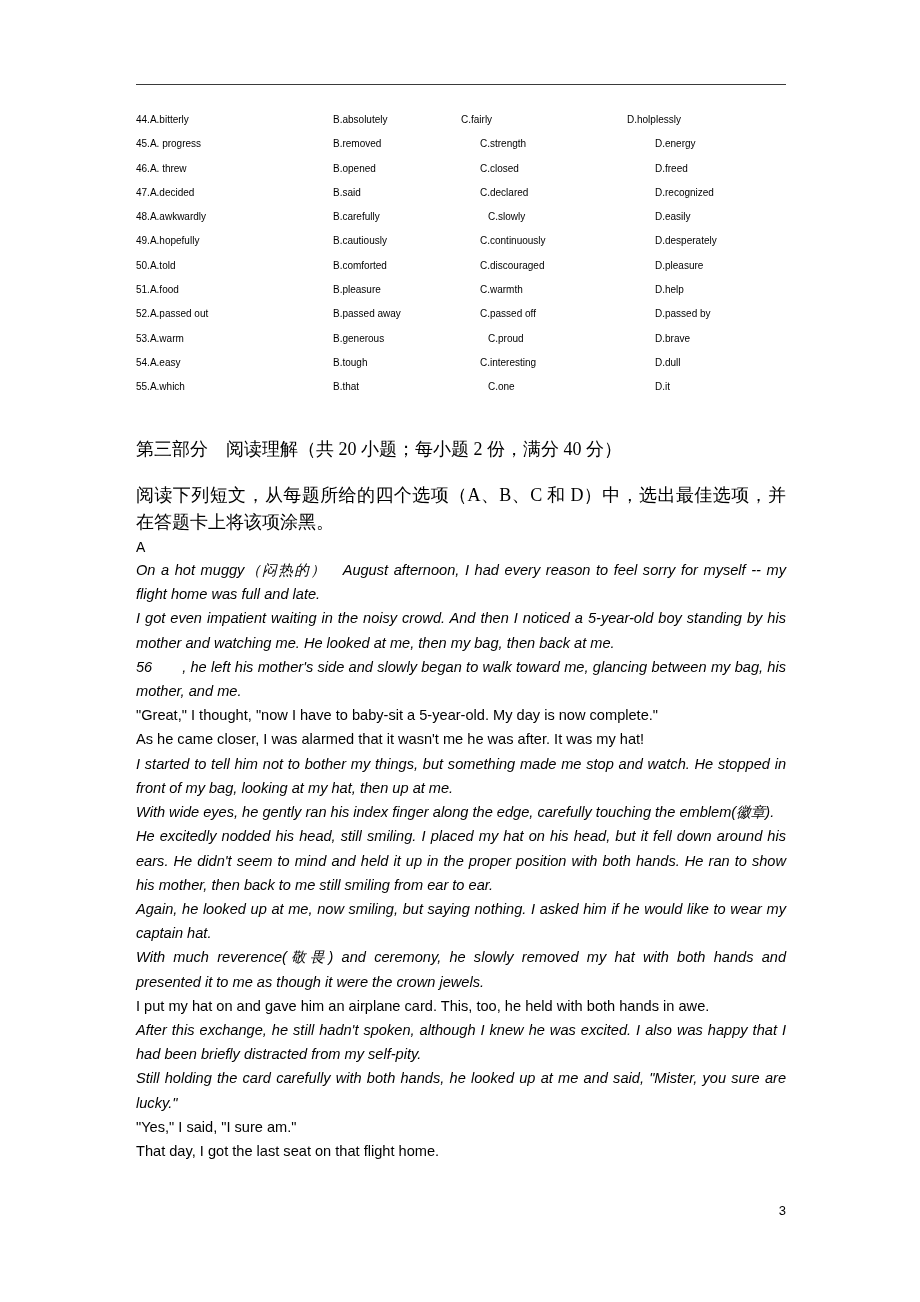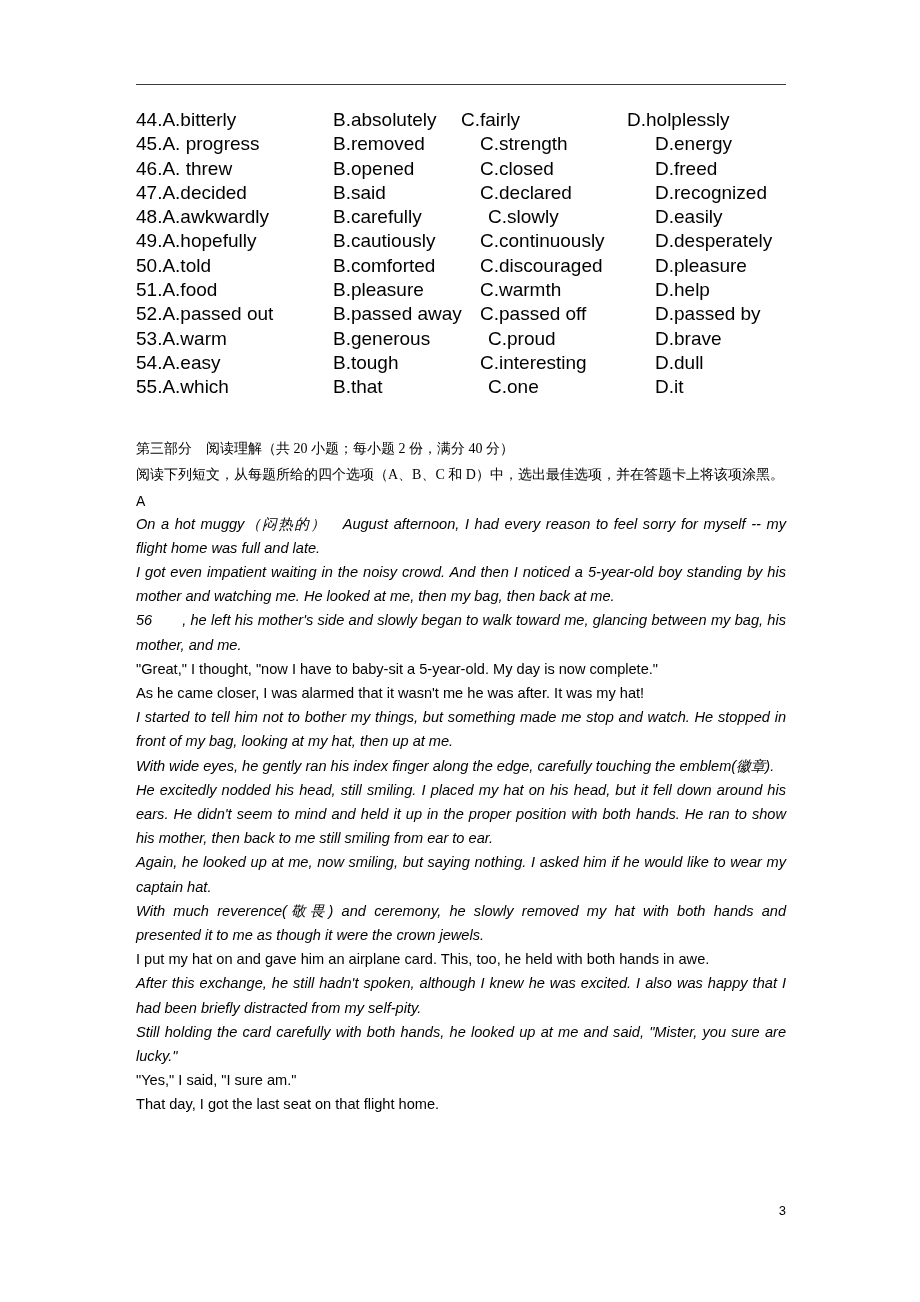--- a/index.html
+++ b/index.html
@@ -42,21 +42,21 @@
   }
 
   
   .options-block {
     margin: 0;
     padding: 0;
   }
   .opt-row {
     position: relative;
     height: 24.3px;
-    font-size: 19px;
+    font-size: 10px;
     line-height: 24.3px;
     white-space: nowrap;
   }
   .opt {
     position: absolute;
     top: 0;
   }
   .opt-a { left: 0px; }
   .opt-b { left: 197px; }
   .opt-c { left: 344px; }
@@ -64,31 +64,32 @@
   
   .opt-row.row-alt .opt-c { left: 325px; }
   .opt-row.row-alt .opt-d { left: 491px; }
   
   .opt-row.nudge-c .opt-c { left: 352px; }
 
   
   .cn-block {
     margin-top: 36px;
     font-family: "Liberation Serif", "DejaVu Serif", serif;
-    font-size: 14px;
+    font-size: 18px;
     line-height: 26.5px;
     color: #000;
   }
   .cn-line {
     white-space: nowrap;
   }
   .cn-line.cn-justify {
     white-space: normal;
     text-align: justify;
     text-justify: inter-ideograph;
+    margin-top: 20px;
   }
 
   
   .passage {
     margin-top: 2px;
     font-size: 14.6px;
     line-height: 24.2px;
   }
   .passage p {
     margin: 0;

